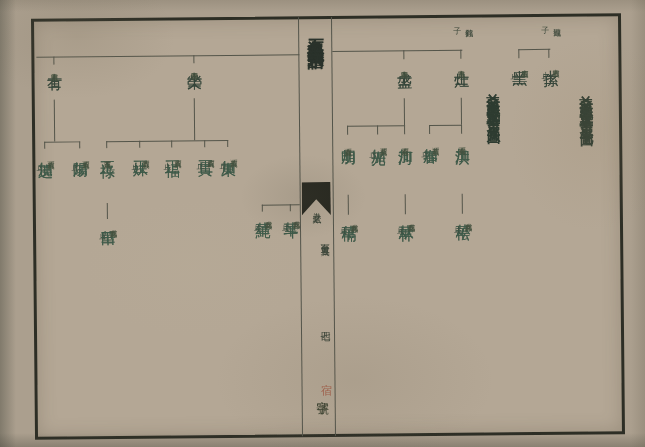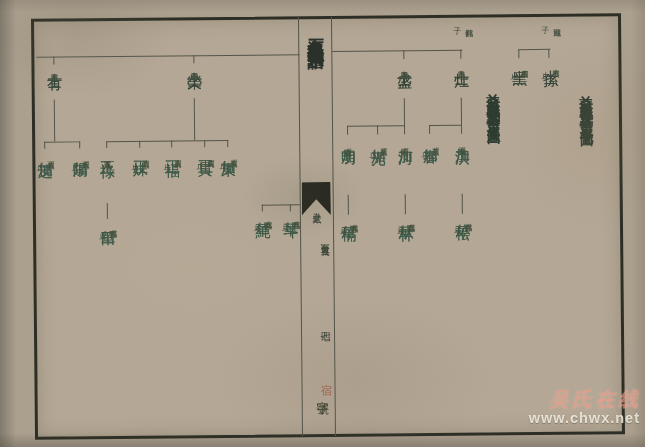--- a/index.html
+++ b/index.html
@@ -332,18 +332,16 @@
       <div class="yuwei"></div>
       <div class="ban-small vol">卷之貳</div>
       <div class="ban-small prange">百至零五頁</div>
       <div class="ban-small sheet">七四</div>
       <div class="ban-small stamp">宿</div>
       <div class="ban-small zihao">字號</div>
     </div>
 
   </div>
 
-  <div class="wm-name">吴氏在线</div>
-  <div class="wm-url">www.chwx.net</div>
 
   <div class="mottle"></div>
   <div class="edges"></div>
 </div>
 
 </body></html>

